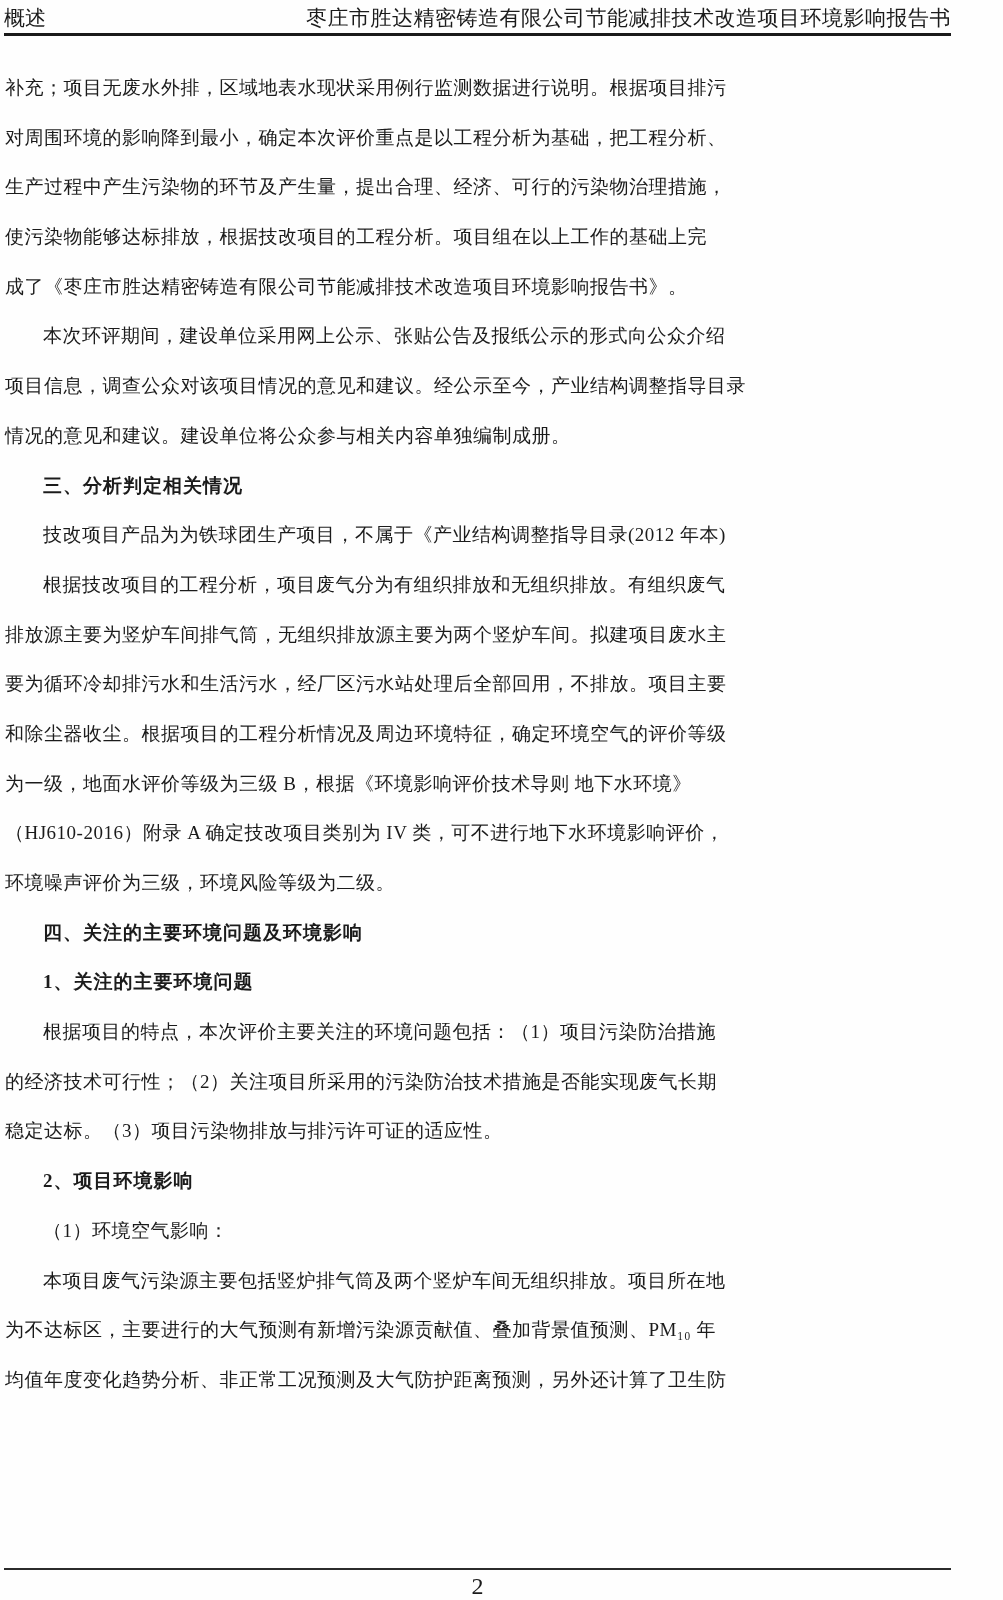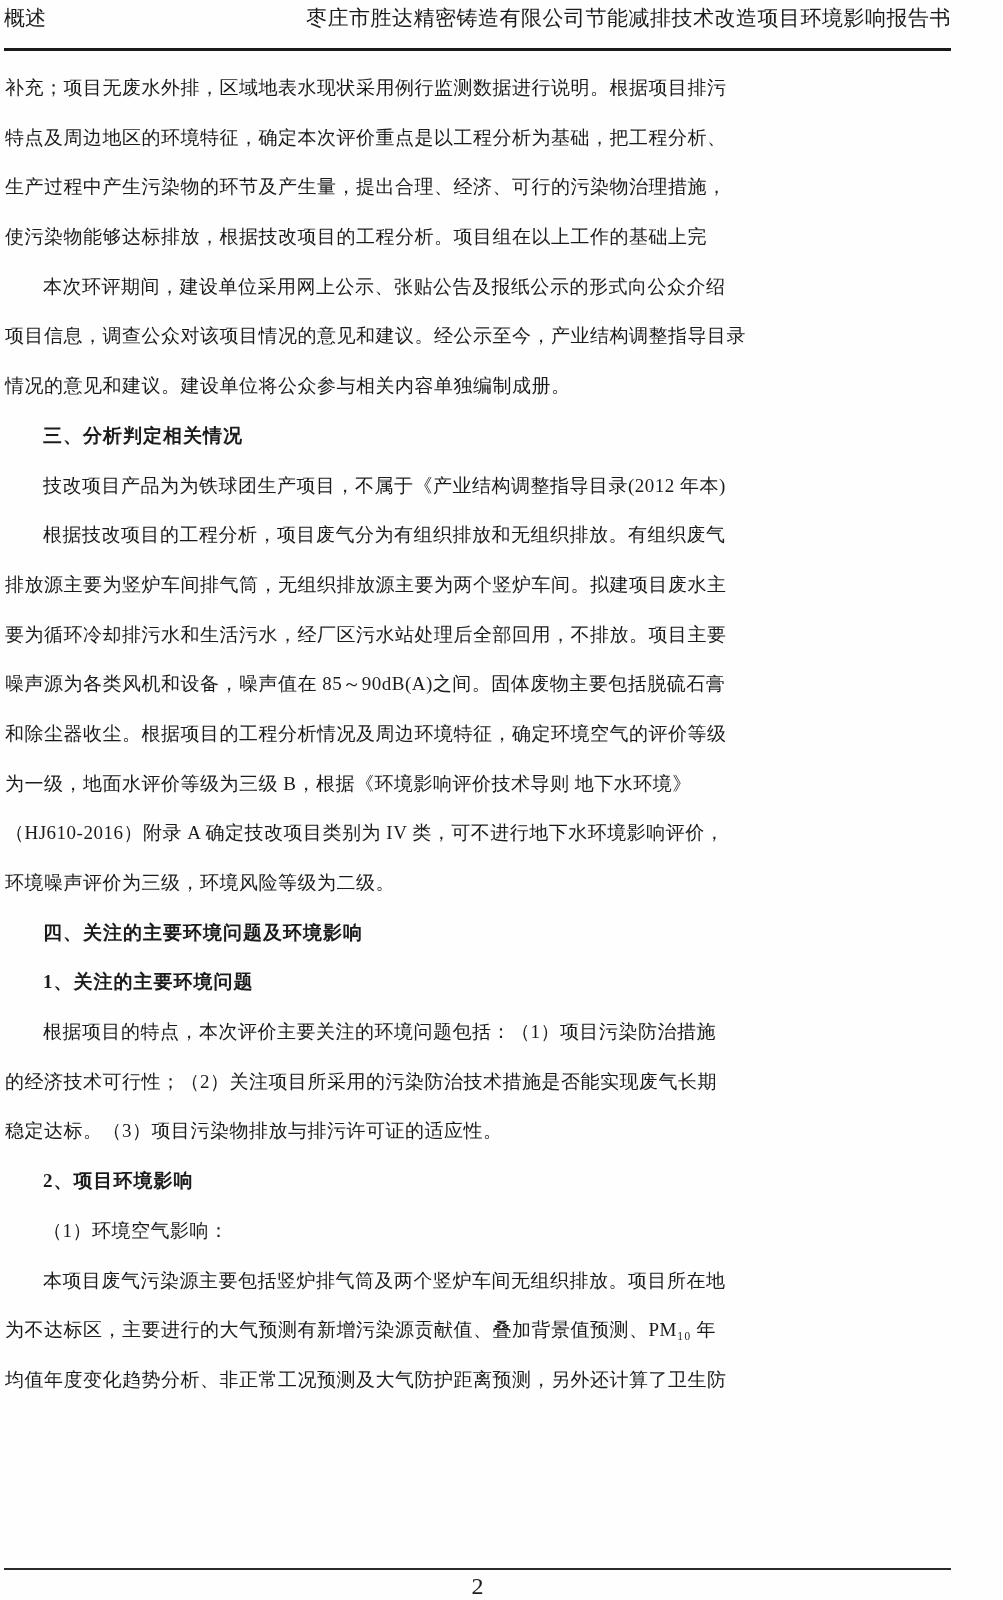--- a/index.html
+++ b/index.html
@@ -13,21 +13,21 @@
     overflow: hidden;
   }
   .header {
     position: absolute;
     top: 6px;
     left: 4px;
     width: 947px;
     display: flex;
     justify-content: space-between;
     align-items: flex-end;
-    padding-bottom: 18px;
+    padding-bottom: 3px;
     border-bottom: 3px solid #1a1a1a;
     font-size: 21px;
     line-height: 1.15;
     white-space: nowrap;
   }
   .header .running-title { letter-spacing: 0.5px; }
   .doc-body {
     position: absolute;
     top: 63px;
     left: 5px;
@@ -60,32 +60,32 @@
 <div class="page">
 
   <div class="header">
     <span class="running-section">概述</span>
     <span class="running-title">枣庄市胜达精密铸造有限公司节能减排技术改造项目环境影响报告书</span>
   </div>
 
   <div class="doc-body" id="doc-body">
 
   <div class="line">补充；项目无废水外排，区域地表水现状采用例行监测数据进行说明。根据项目排污</div>
-      <div class="line">特点及周边地区的环境特征，确定本次评价重点是以工程分析为基础，把工程分析、</div>
+      <div class="line">对周围环境的影响降到最小，确定本次评价重点是以工程分析为基础，把工程分析、</div>
       <div class="line">生产过程中产生污染物的环节及产生量，提出合理、经济、可行的污染物治理措施，</div>
       <div class="line">使污染物能够达标排放，根据技改项目的工程分析。项目组在以上工作的基础上完</div>
+      <div class="line">成了《枣庄市胜达精密铸造有限公司节能减排技术改造项目环境影响报告书》。</div>
       <div class="line indent">本次环评期间，建设单位采用网上公示、张贴公告及报纸公示的形式向公众介绍</div>
       <div class="line">项目信息，调查公众对该项目情况的意见和建议。经公示至今，产业结构调整指导目录</div>
       <div class="line">情况的意见和建议。建设单位将公众参与相关内容单独编制成册。</div>
       <div class="line heading indent">三、分析判定相关情况</div>
       <div class="line indent">技改项目产品为为铁球团生产项目，不属于《产业结构调整指导目录(2012 年本)</div>
       <div class="line indent">根据技改项目的工程分析，项目废气分为有组织排放和无组织排放。有组织废气</div>
       <div class="line">排放源主要为竖炉车间排气筒，无组织排放源主要为两个竖炉车间。拟建项目废水主</div>
       <div class="line">要为循环冷却排污水和生活污水，经厂区污水站处理后全部回用，不排放。项目主要</div>
-      <div class="line">噪声源为各类风机和设备，噪声值在 85～90dB(A)之间。固体废物主要包括脱硫石膏</div>
       <div class="line">和除尘器收尘。根据项目的工程分析情况及周边环境特征，确定环境空气的评价等级</div>
       <div class="line">为一级，地面水评价等级为三级 B，根据《环境影响评价技术导则 地下水环境》</div>
       <div class="line">（HJ610-2016）附录 A 确定技改项目类别为 IV 类，可不进行地下水环境影响评价，</div>
       <div class="line">环境噪声评价为三级，环境风险等级为二级。</div>
       <div class="line heading indent">四、关注的主要环境问题及环境影响</div>
       <div class="line heading indent">1、关注的主要环境问题</div>
       <div class="line indent">根据项目的特点，本次评价主要关注的环境问题包括：（1）项目污染防治措施</div>
       <div class="line">的经济技术可行性；（2）关注项目所采用的污染防治技术措施是否能实现废气长期</div>
       <div class="line">稳定达标。（3）项目污染物排放与排污许可证的适应性。</div>
       <div class="line heading indent">2、项目环境影响</div>

